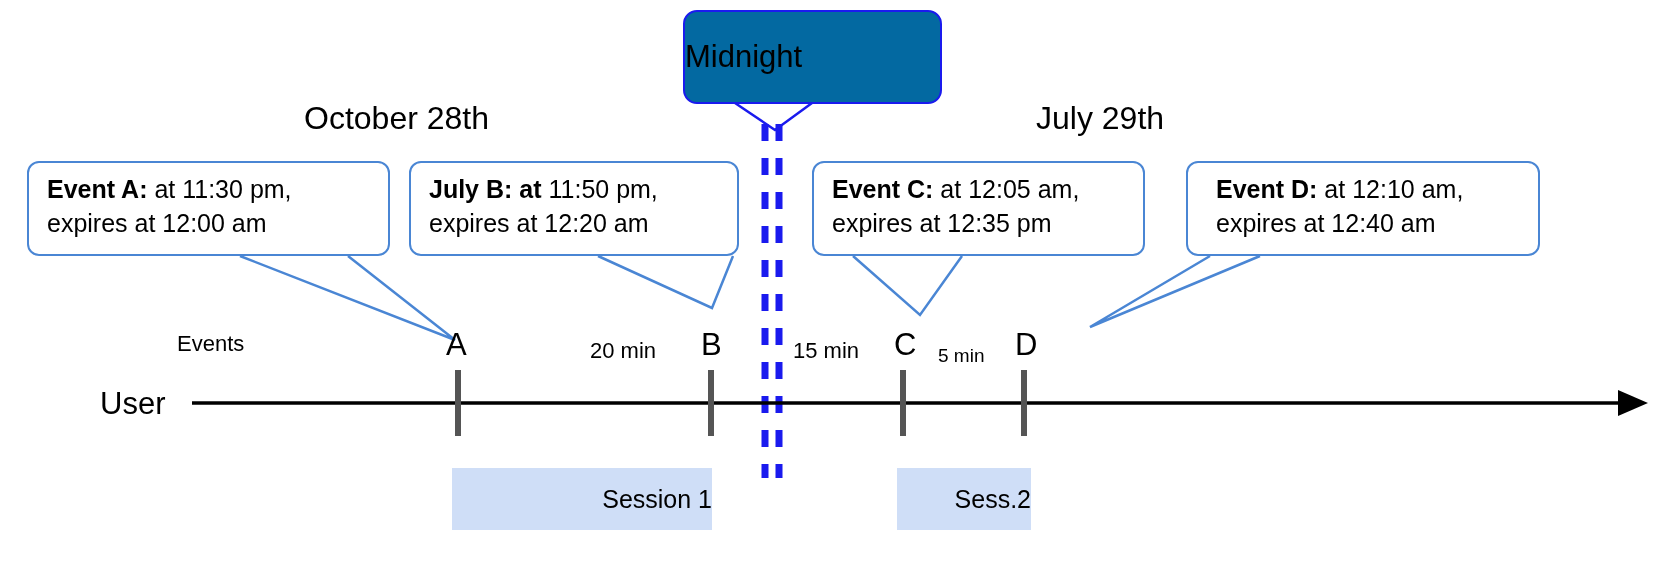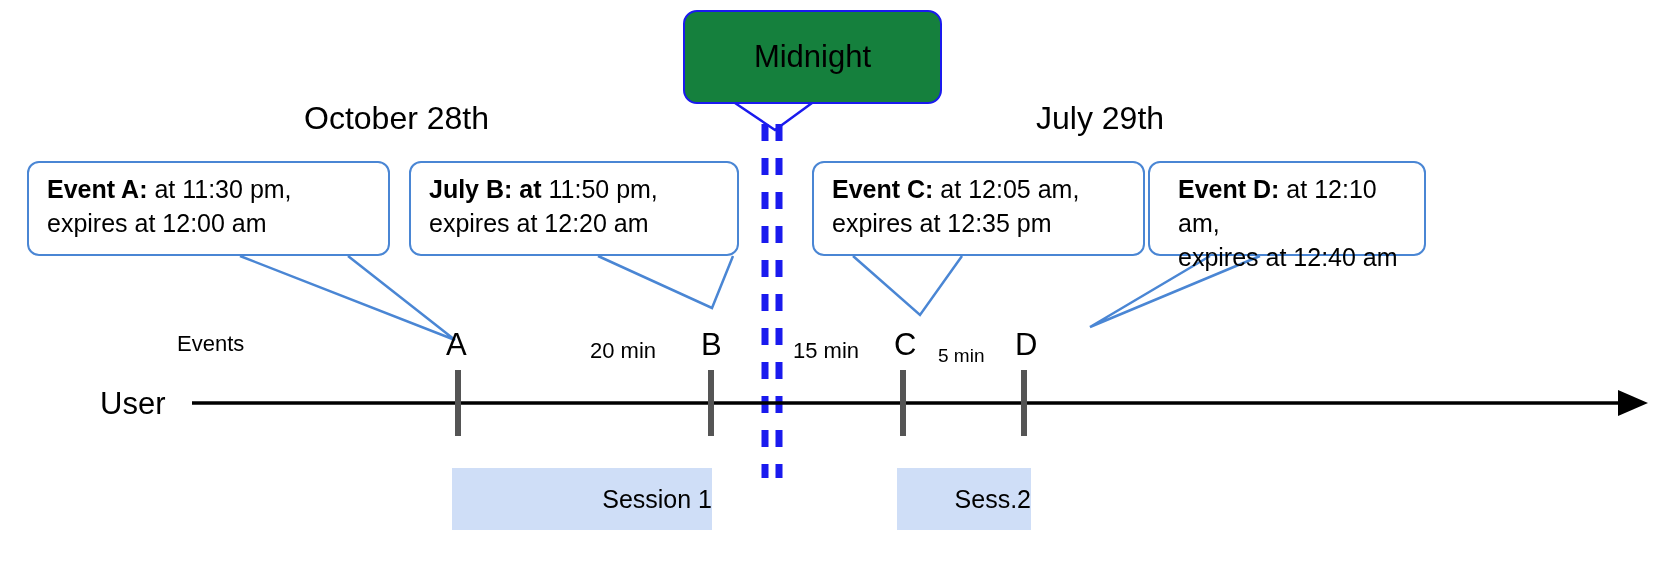--- a/index.html
+++ b/index.html
@@ -37,26 +37,25 @@
     line-height: 1.35;
     color: #000000;
     z-index: 5;
   }
   .callout b {
     font-weight: bold;
   }
   .midnight-box {
     position: absolute;
     box-sizing: border-box;
-    background: #15803d;
+    background: #0369a1;
     border: 2.5px solid #1a1aee;
     border-radius: 14px;
     display: flex;
     align-items: center;
-    justify-content: center;
     font-size: 31px;
     color: #000000;
     z-index: 6;
   }
   .date-label {
     position: absolute;
     font-size: 32px;
     color: #000000;
     white-space: nowrap;
     z-index: 4;
@@ -155,21 +154,21 @@
     <div>expires at 12:20 am</div>
   </div>
 
   <div class="callout" style="left:812px; top:161px; width:333px; height:95px;">
     <div>
       <b>Event C:</b><span> at 12:05 am,</span>
     </div>
     <div>expires at 12:35 pm</div>
   </div>
 
-  <div class="callout" style="left:1148px; top:161px; width:278px; height:95px;padding-left:28px;">
+  <div class="callout" style="left:1186px; top:161px; width:354px; height:95px;padding-left:28px;">
     <div>
       <b>Event D:</b><span>  at 12:10 am,</span>
     </div>
     <div>expires at 12:40 am</div>
   </div>
 
   <div class="axis-row-label lbl-events" style="left:177px; top:331px;">
     <span>Events</span>
   </div>
   <div class="axis-row-label lbl-user" style="left:100px; top:386px;">

